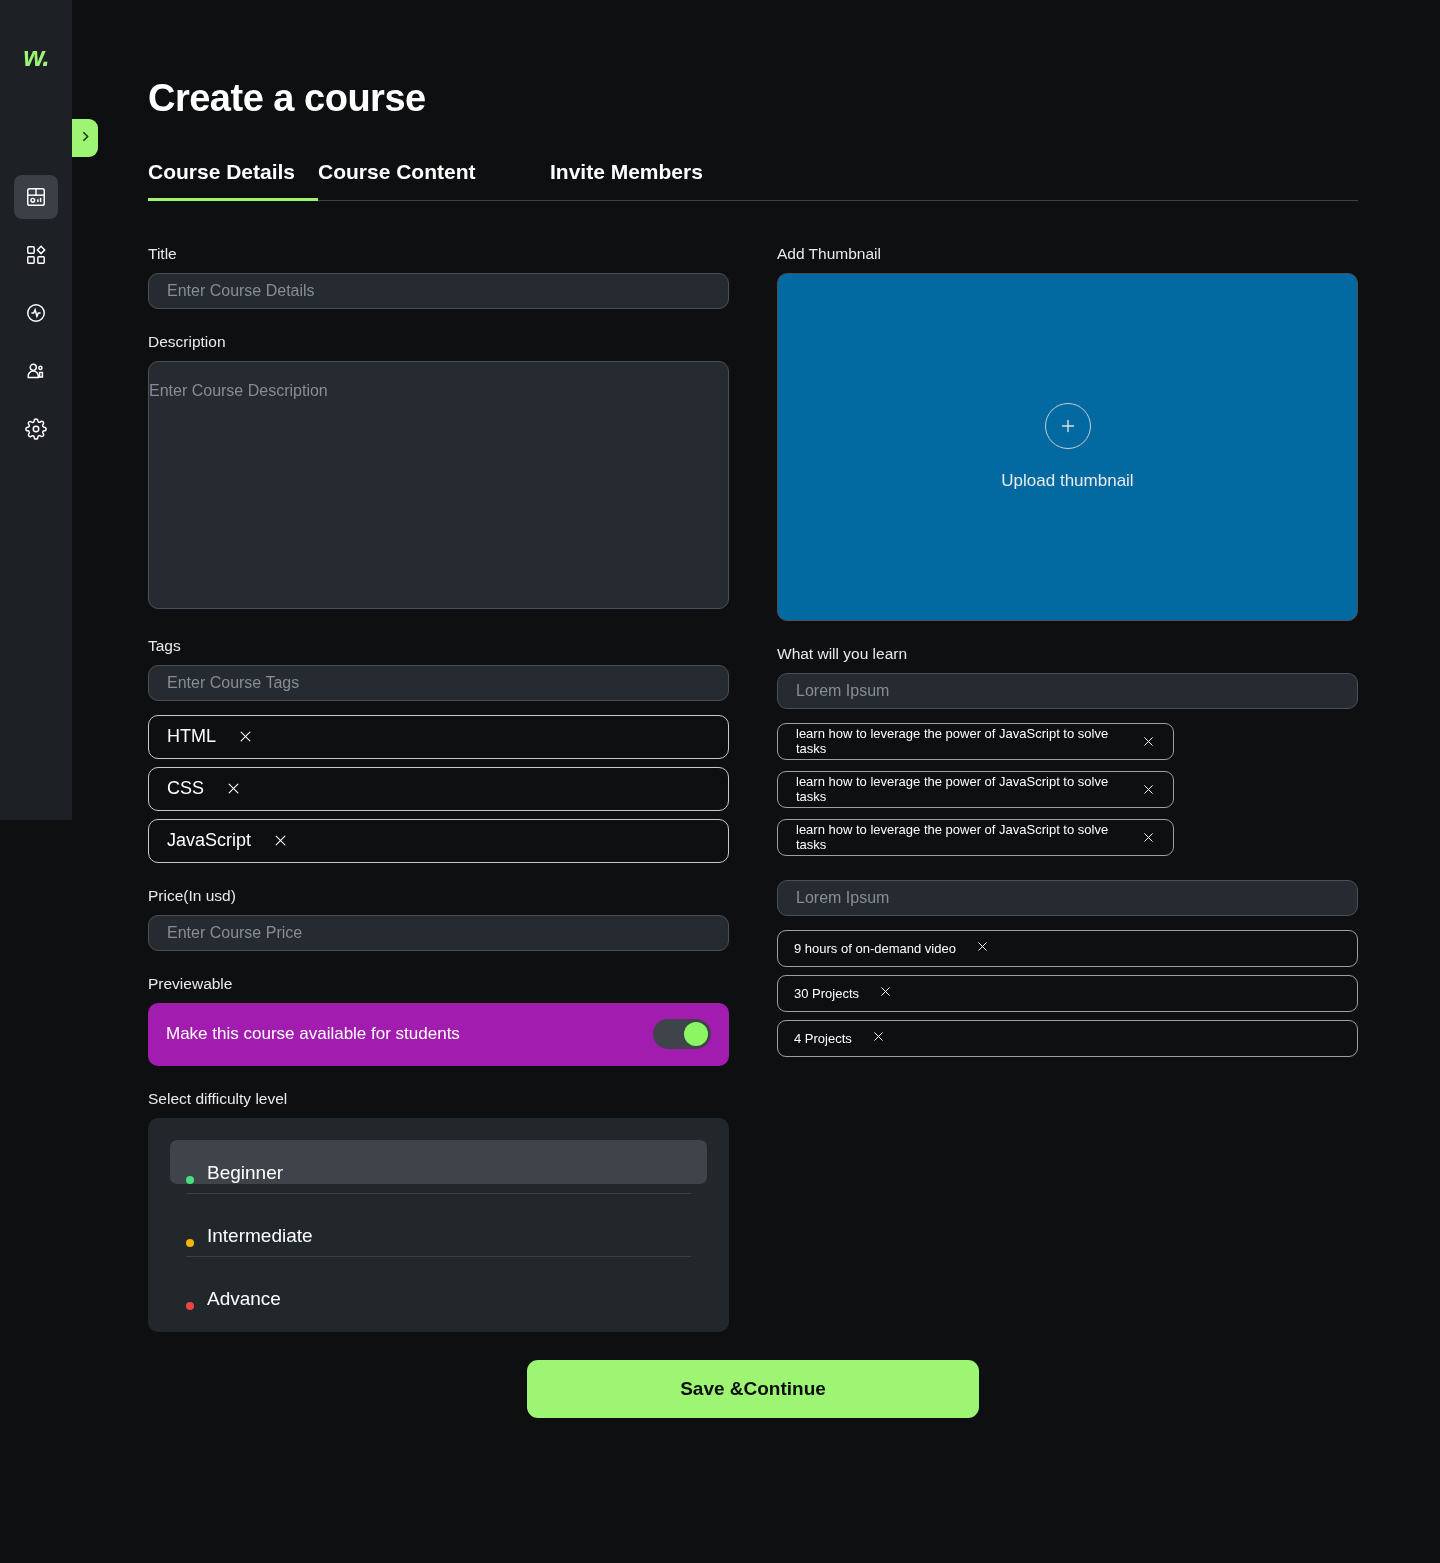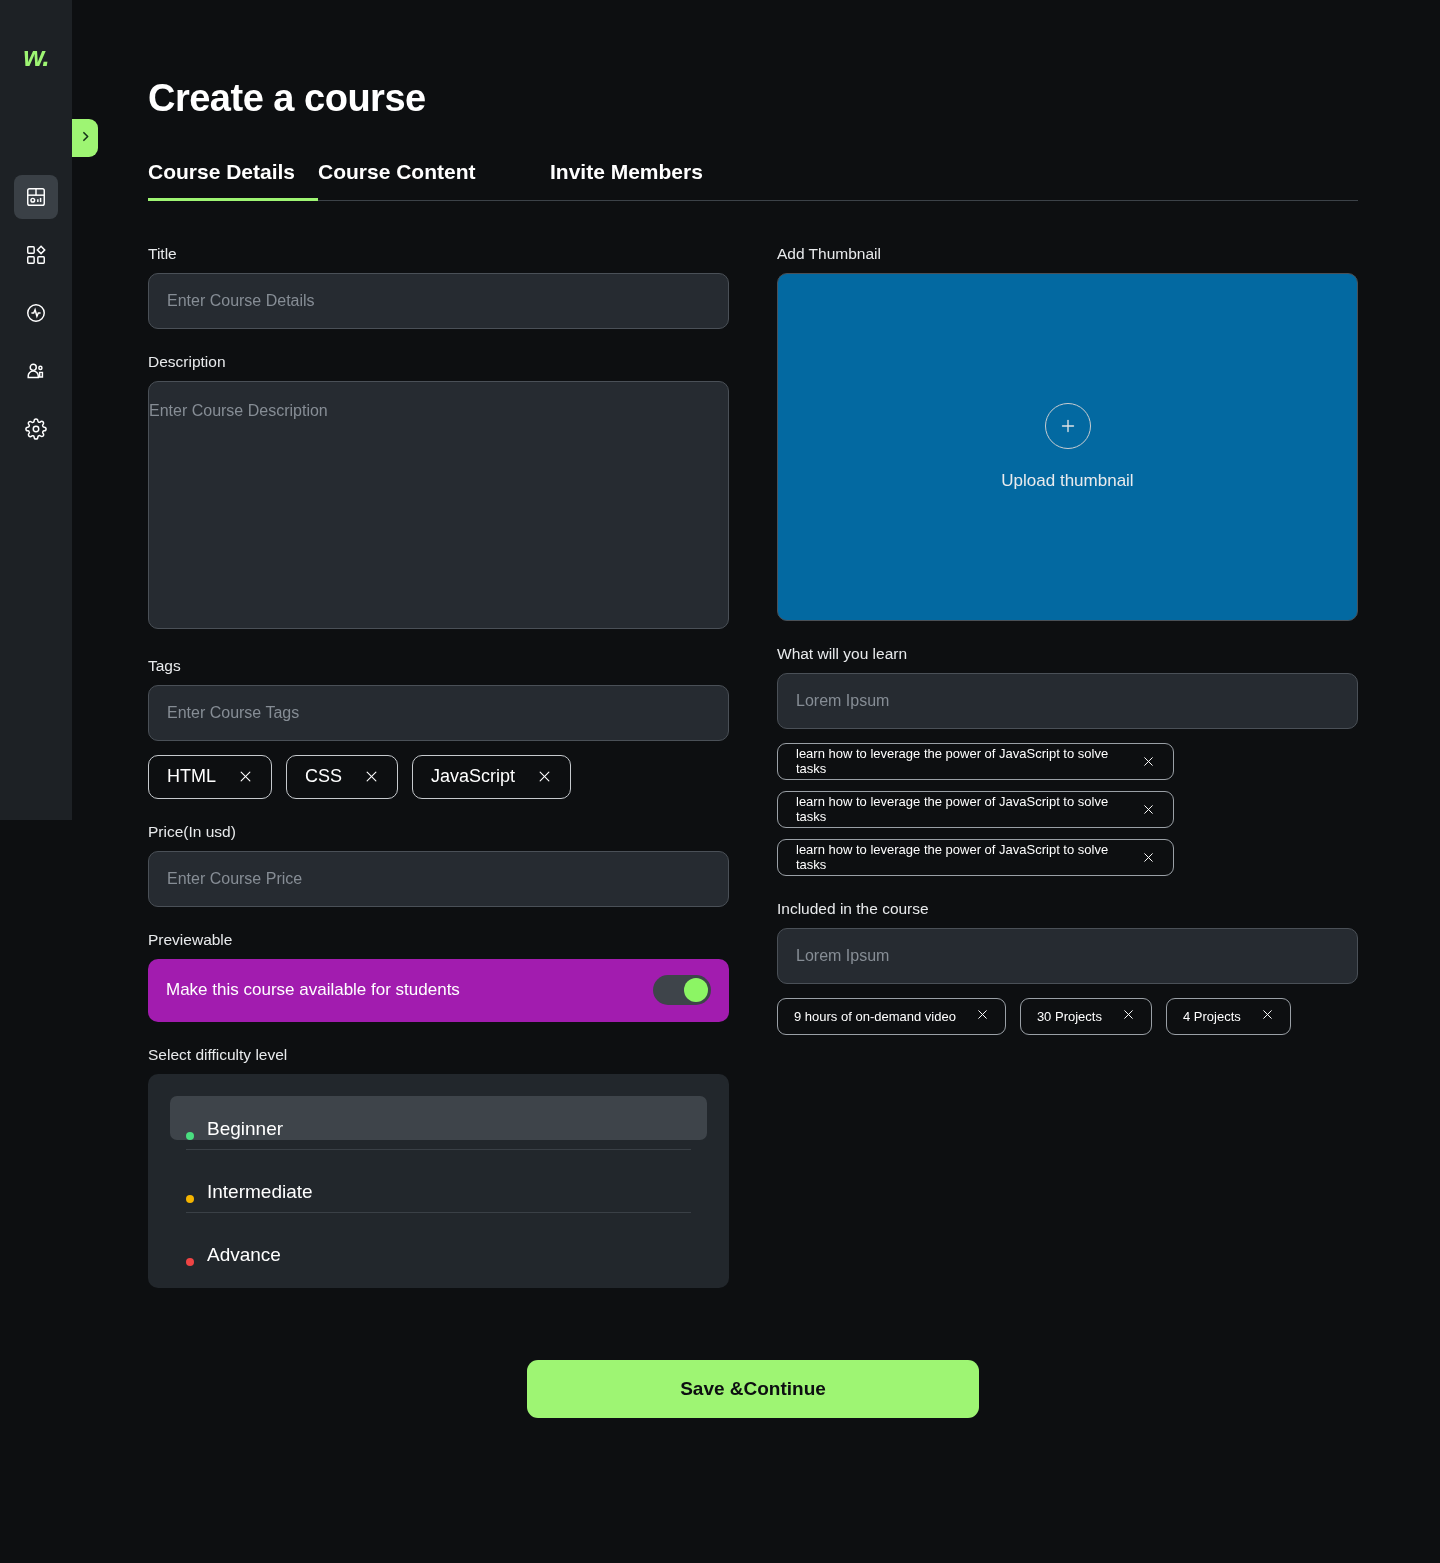--- a/index.html
+++ b/index.html
@@ -123,37 +123,38 @@
 
   .inp {
     width: 100%;
     background: #262b31;
     border: 1px solid #4a5057;
     border-radius: 10px;
     color: #ffffff;
     font-family: "Liberation Sans", sans-serif;
     font-size: 16px;
     padding: 0 18px;
-    height: 56px;
+    height: 36px;
     outline: none;
   }
   .inp::placeholder { color: #868d95; }
   textarea.inp {
     height: 248px;
     padding: 17px 0;
     resize: none;
     line-height: 1.45;
   }
 
   
   .chip-row {
     display: flex;
     flex-wrap: wrap;
-    gap: 14px;
+    gap: 8px;
     margin-top: 14px;
+    flex-direction: column;
   }
   .chip {
     display: inline-flex;
     align-items: center;
     gap: 22px;
     border: 1px solid #c6cace;
     border-radius: 10px;
     background: transparent;
     padding: 0 18px;
     height: 44px;
@@ -493,21 +494,20 @@
               <svg width="13" height="13" viewBox="0 0 24 24" fill="none" stroke="#ffffff" stroke-width="1.8" stroke-linecap="round">
                   <line x1="5" y1="5" x2="19" y2="19"></line>
                   <line x1="19" y1="5" x2="5" y2="19"></line>
                 </svg>
             </span>
           </div>
         </div>
       </div>
 
       <div class="field-block">
-        <div class="field-label">Included in the course</div>
         <input class="inp" type="text" placeholder="Lorem Ipsum" style="">
         <div class="chip-row">
           <span class="chip-sm">
             <span>9 hours of on-demand video</span>
             <span class="x">
               <svg width="13" height="13" viewBox="0 0 24 24" fill="none" stroke="#ffffff" stroke-width="1.8" stroke-linecap="round">
                   <line x1="5" y1="5" x2="19" y2="19"></line>
                   <line x1="19" y1="5" x2="5" y2="19"></line>
                 </svg>
             </span>

